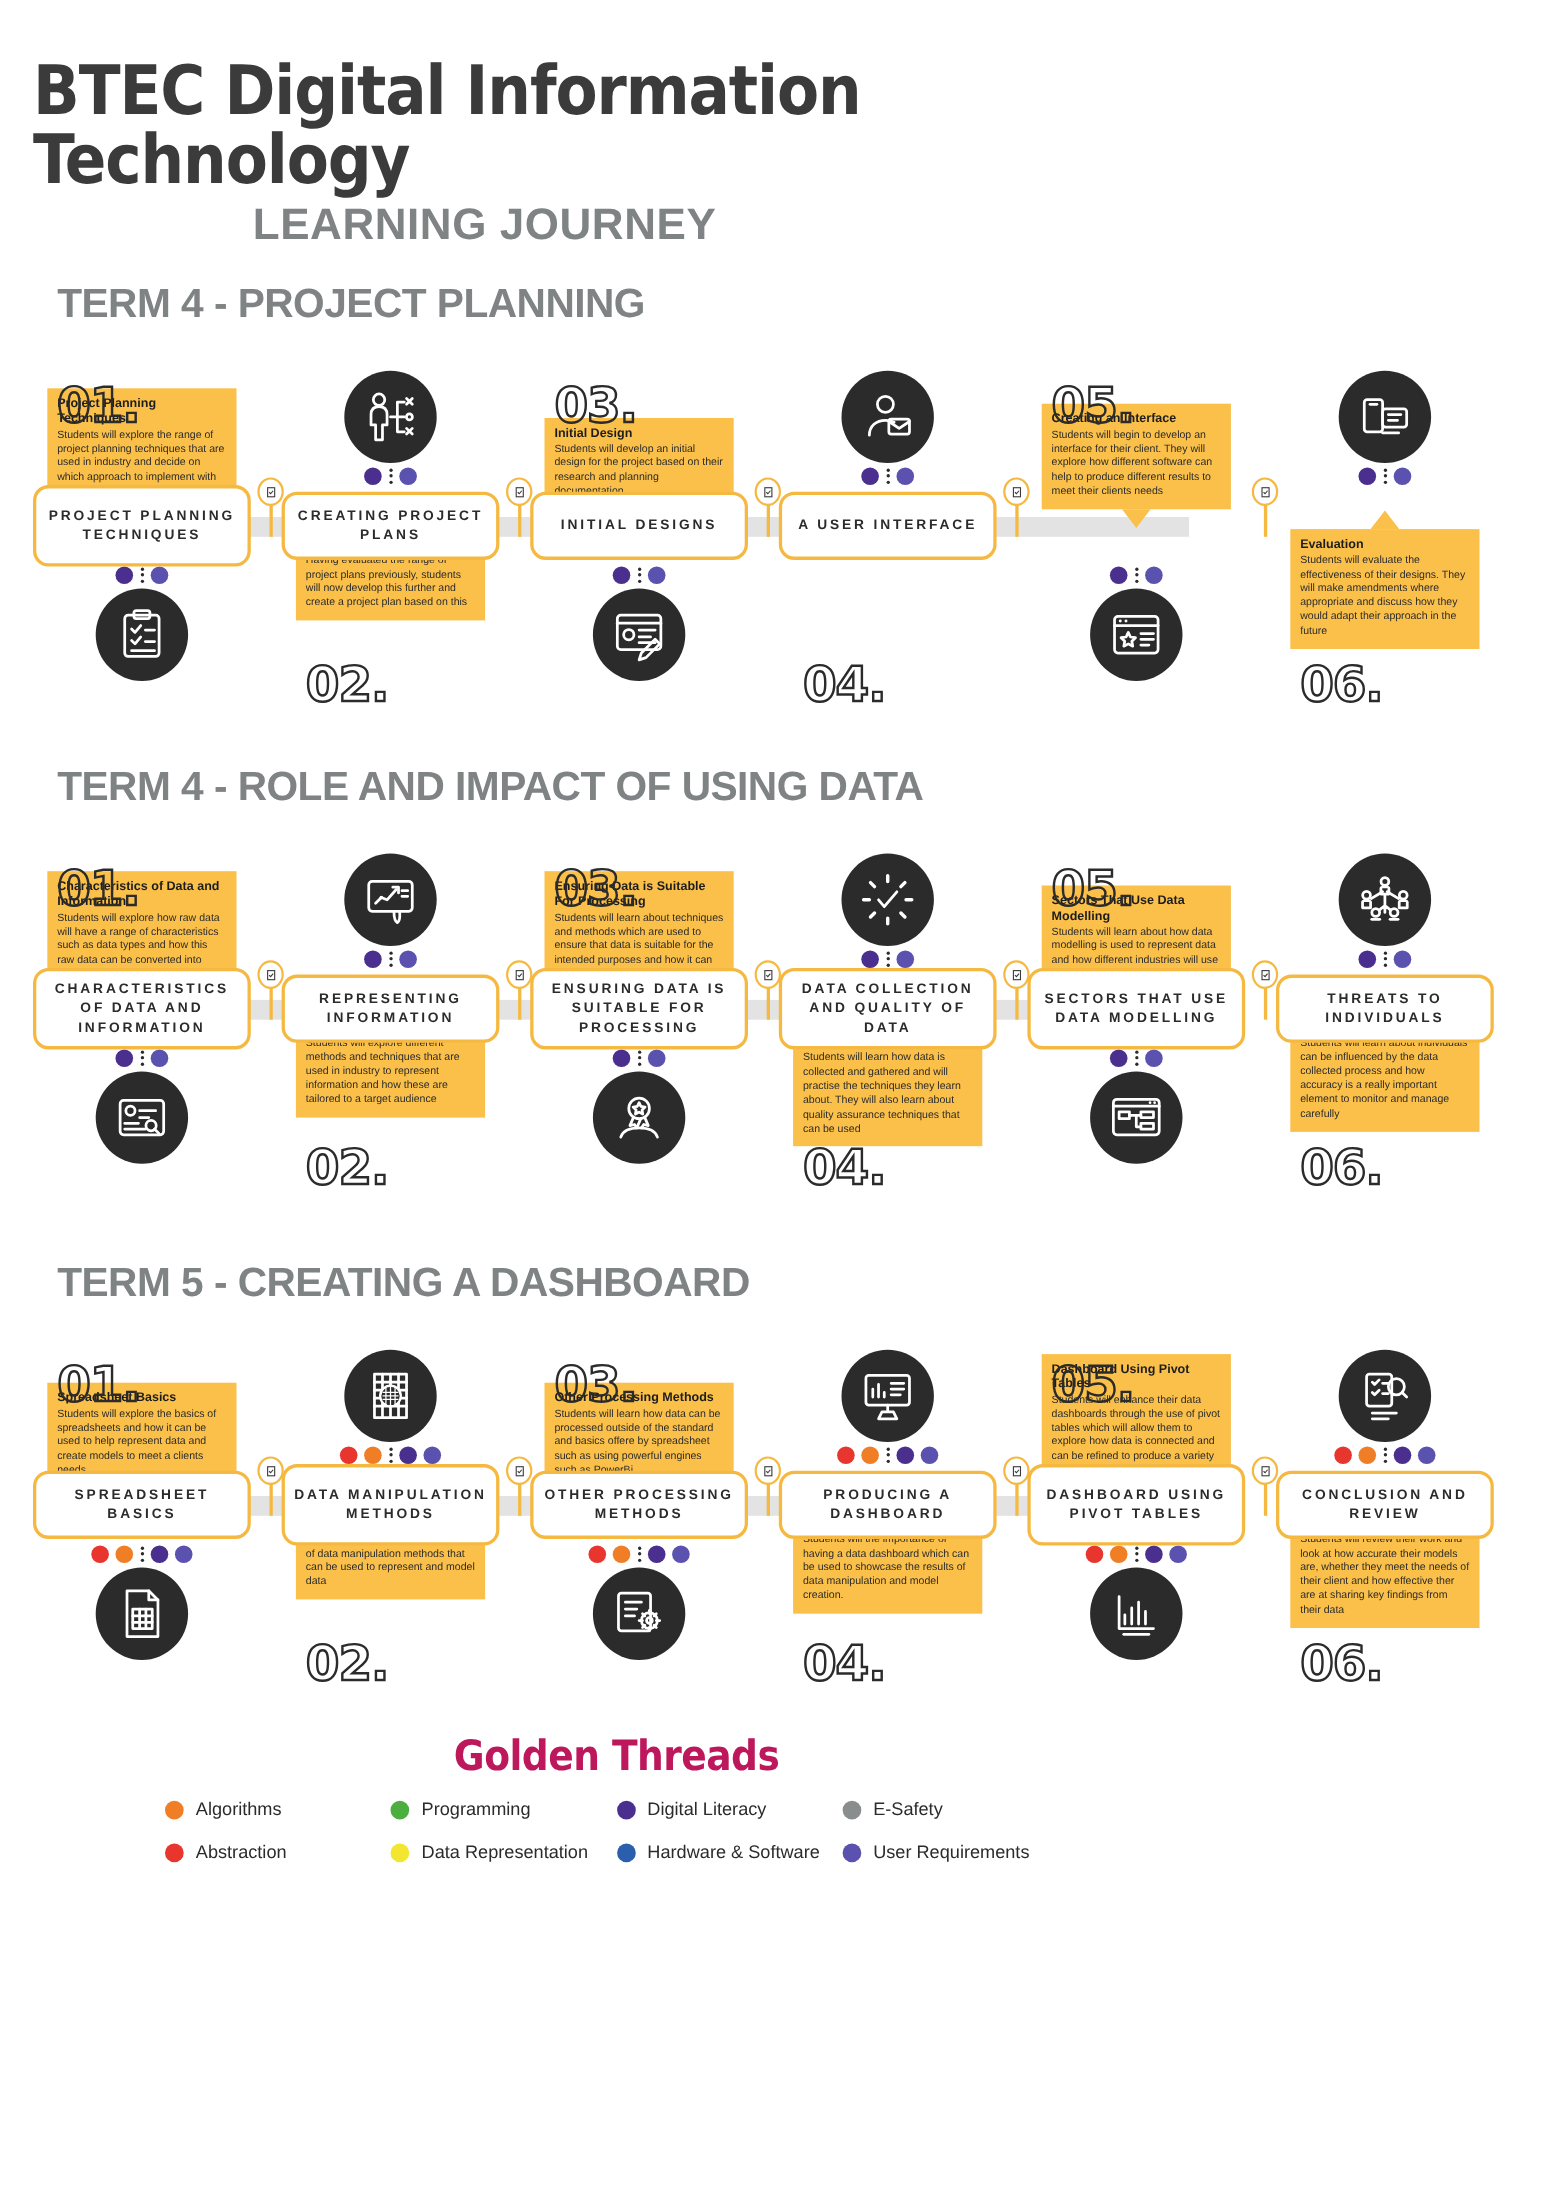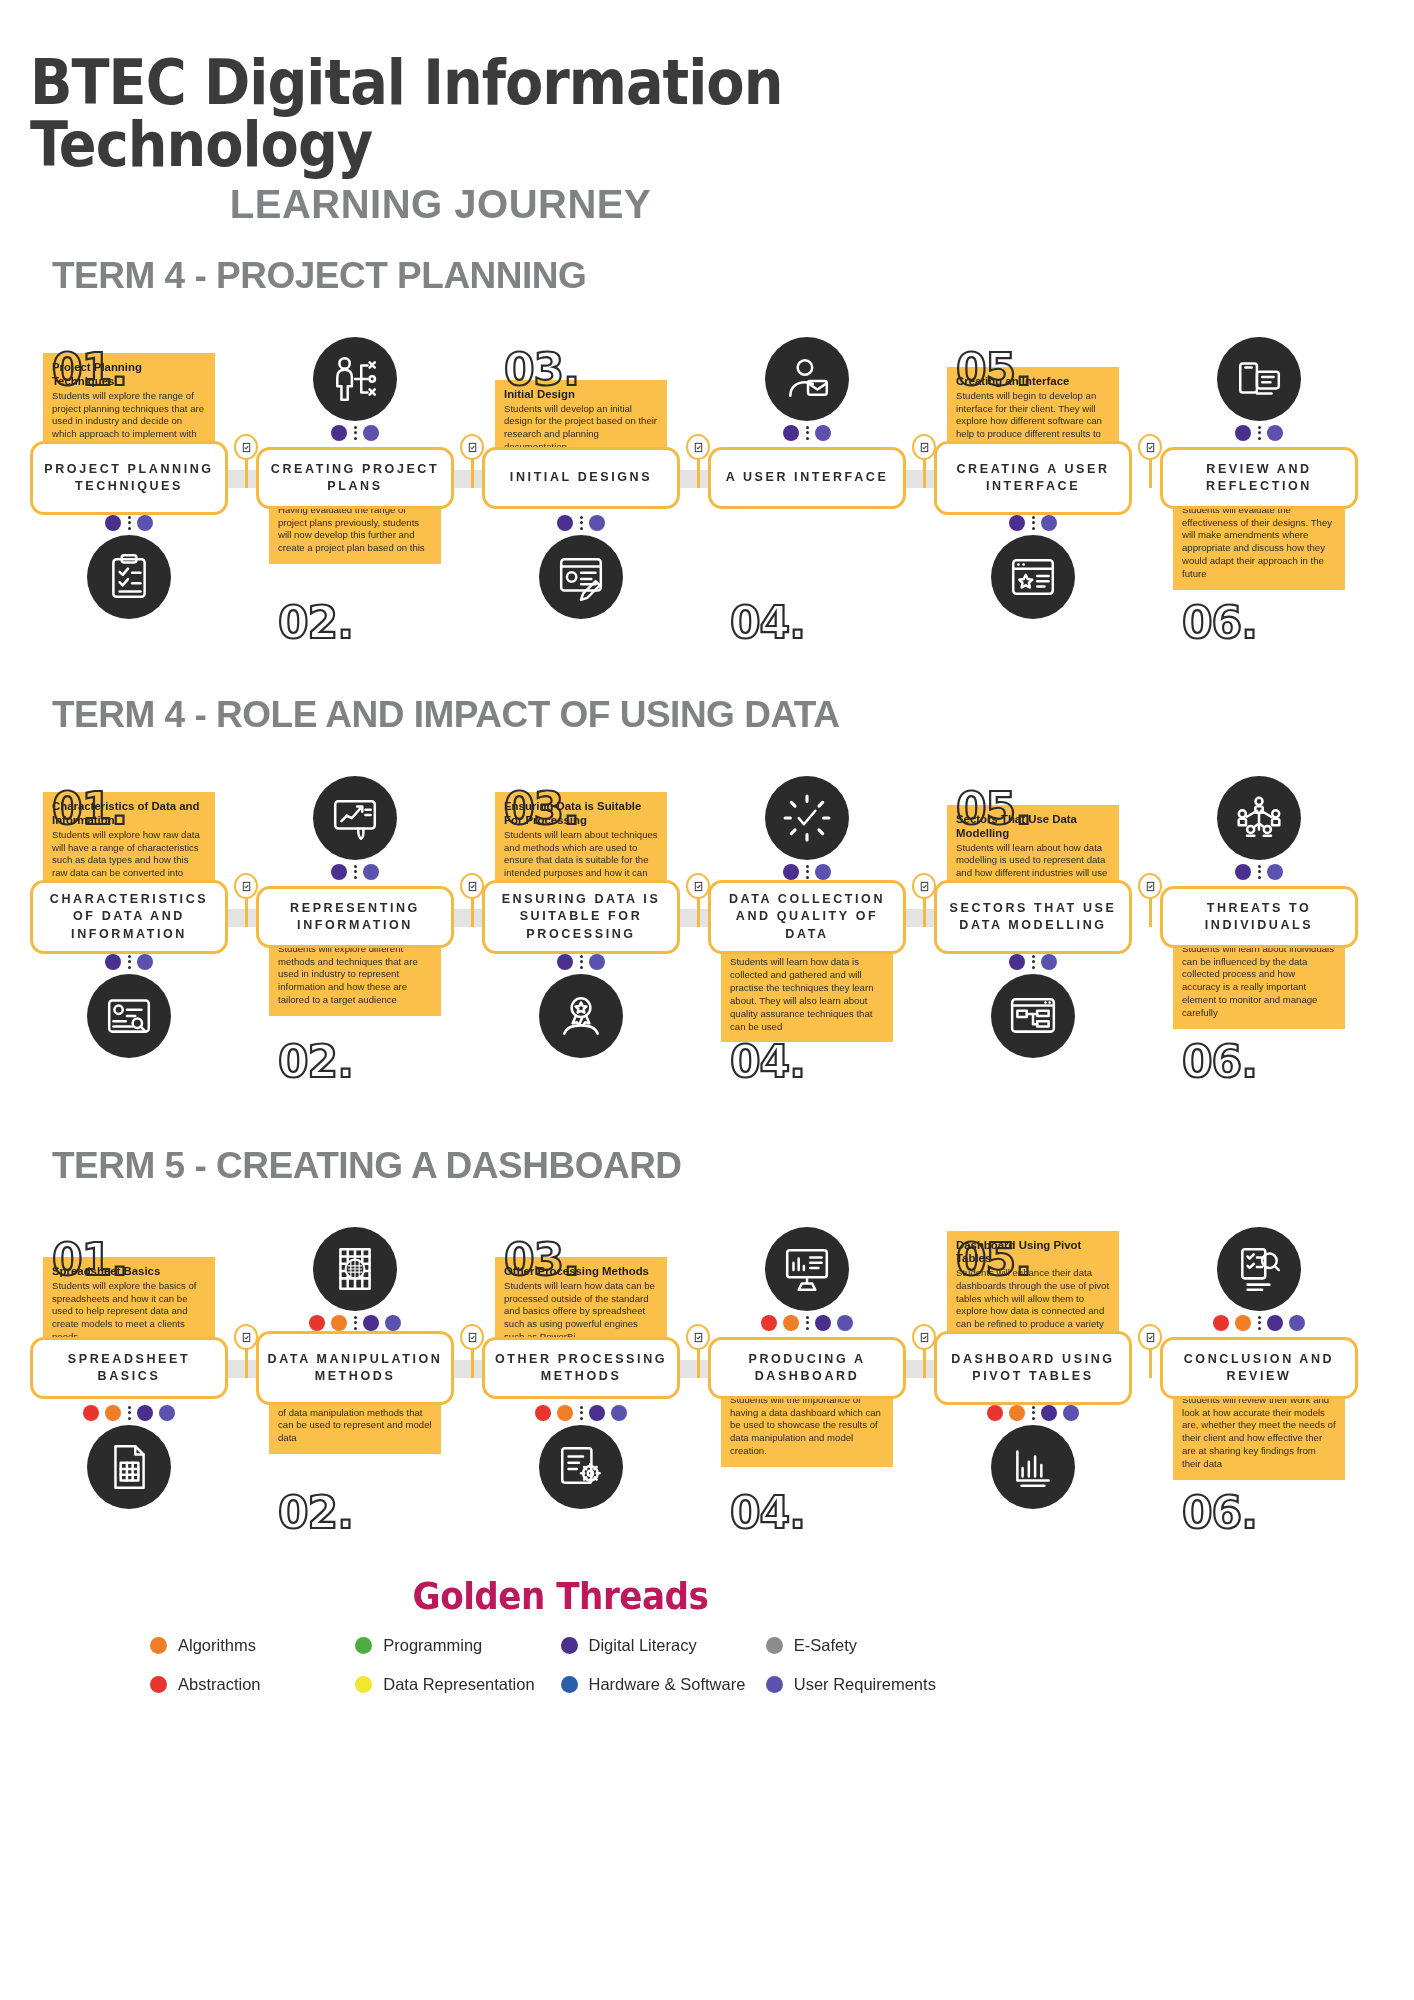--- a/index.html
+++ b/index.html
@@ -301,23 +301,20 @@
             </div>
             <div class="dots below">
               <span class="dot" style="background:#4a2f8f"></span>
               <span class="dotsep">
                 <i></i>
                 <i></i>
                 <i></i>
               </span>
               <span class="dot" style="background:#5b52b0"></span>
             </div>
-            <div class="pill tall">
-              <div class="pill-label">CREATING A USER INTERFACE</div>
-            </div>
             <div class="callout up">
               <h4>Creating an Interface</h4>
               <p>Students will begin to develop an interface for their client. They will explore how different software can help to produce different results to meet their clients needs</p>
               <span class="tail"></span>
             </div>
             <div class="num top" style="bottom: 278px;">05.</div>
           </div>
           <div class="post" style="left: 1138px;">
             <div class="stem"></div>
             <div class="flag">
@@ -338,23 +335,20 @@
               </svg>
             </div>
             <div class="dots above">
               <span class="dot" style="background:#4a2f8f"></span>
               <span class="dotsep">
                 <i></i>
                 <i></i>
                 <i></i>
               </span>
               <span class="dot" style="background:#5b52b0"></span>
-            </div>
-            <div class="pill">
-              <div class="pill-label">REVIEW AND REFLECTION</div>
             </div>
             <div class="callout down">
               <h4>Evaluation</h4>
               <p>Students will evaluate the effectiveness of their designs. They will make amendments where appropriate and discuss how they would adapt their approach in the future</p>
               <span class="tail"></span>
             </div>
             <div class="num bot" style="top: 296px;">06.</div>
           </div>
         </div>
       </div>

